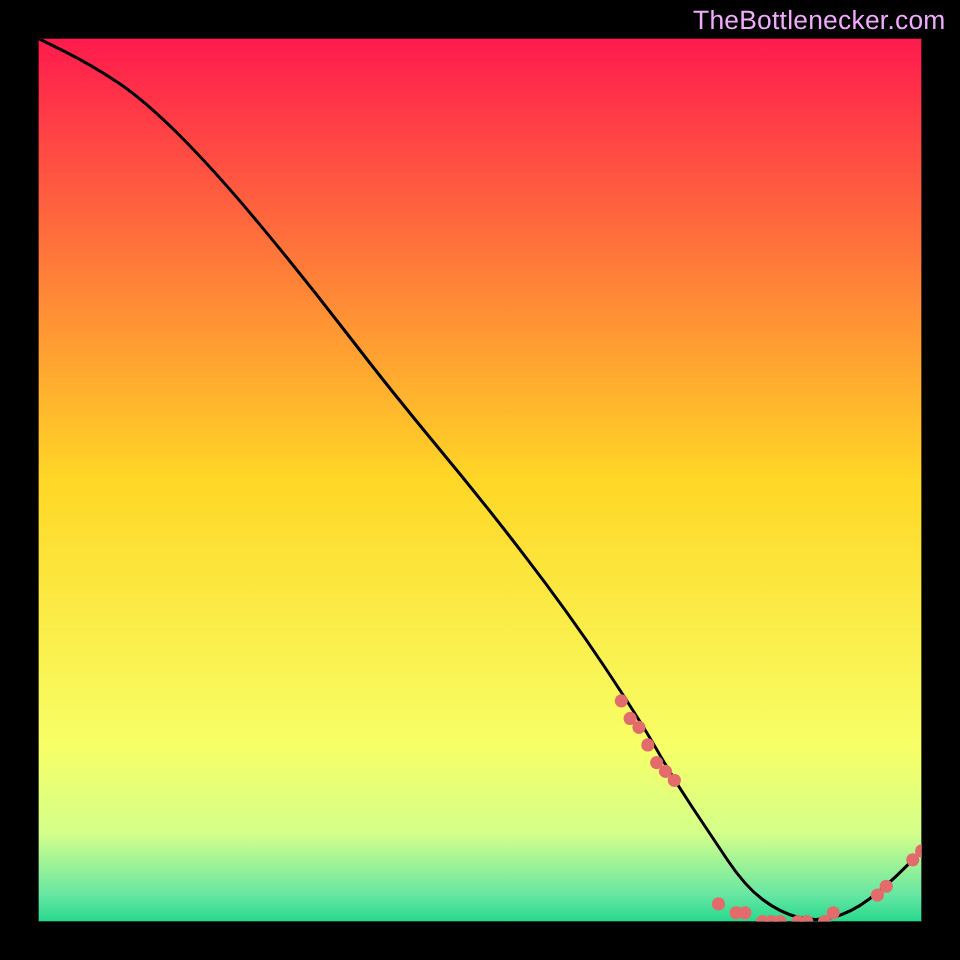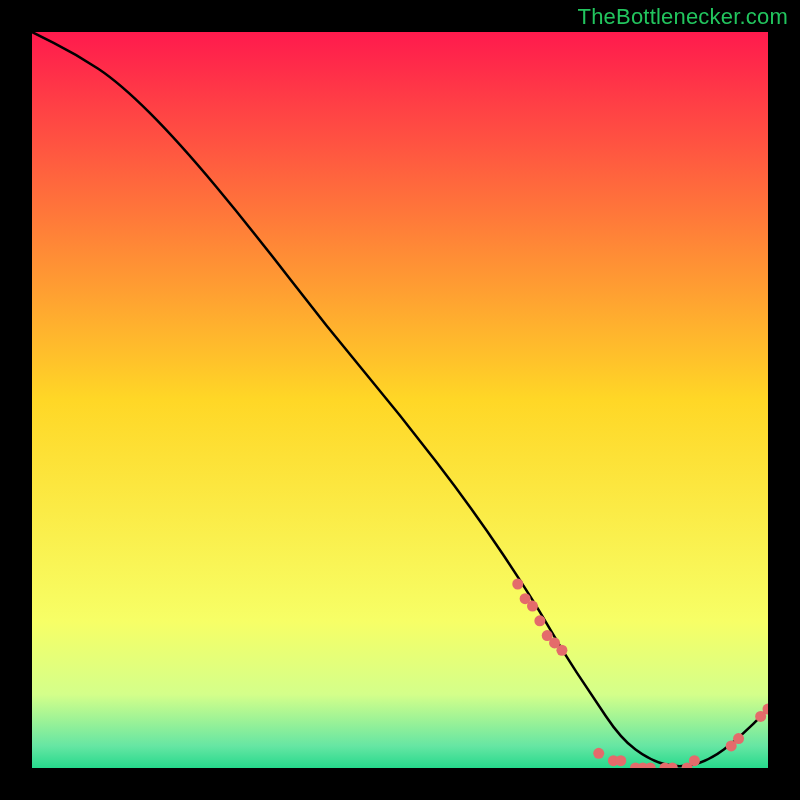--- a/index.html
+++ b/index.html
@@ -13,21 +13,21 @@
   .frame {
     position: relative;
     width: 800px;
     height: 800px;
     background: #000;
   }
   .attribution {
     position: absolute;
     top: 4px;
     right: 12px;
-    color: #22c55e;
+    color: #f0abfc;
     font-family: Arial, Helvetica, sans-serif;
     font-size: 22px;
     letter-spacing: 0.2px;
     user-select: none;
   }
   .plot-wrap {
     position: absolute;
     left: 32px;
     top: 32px;
     width: 736px;

